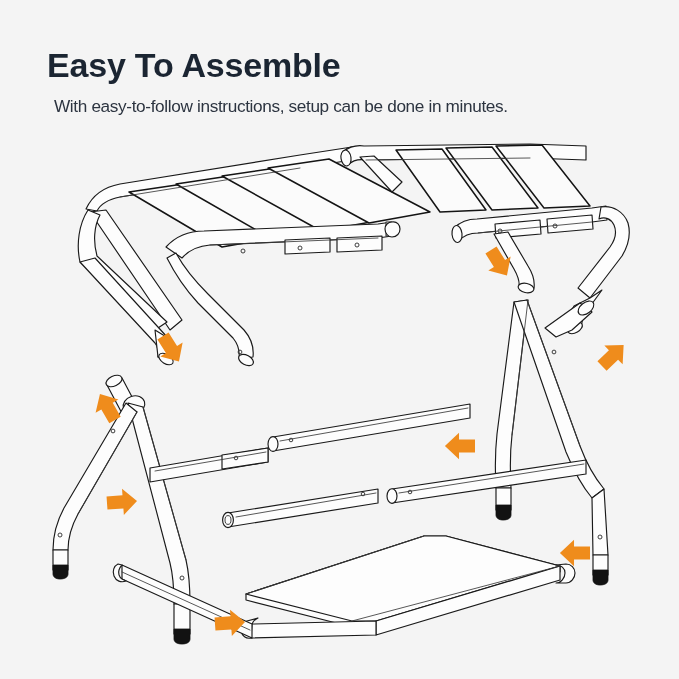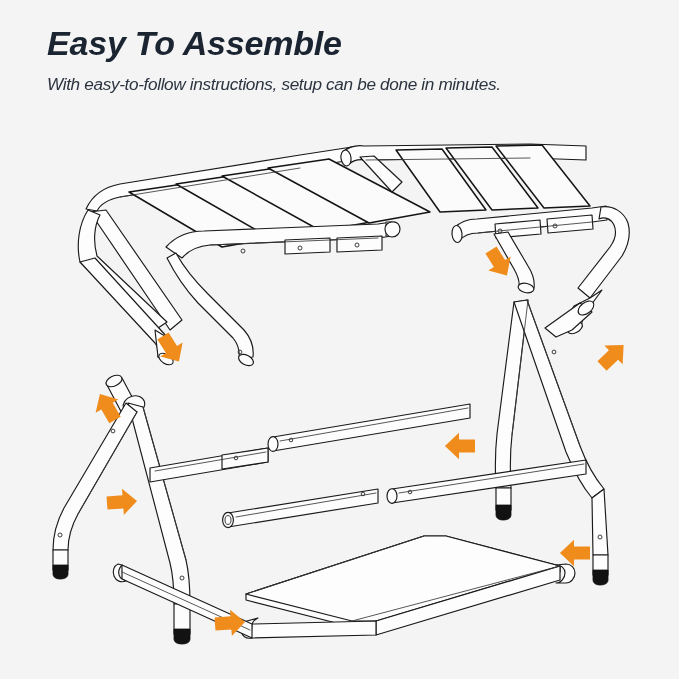--- a/index.html
+++ b/index.html
@@ -15,36 +15,35 @@
   }
   #page {
     position: relative;
     width: 679px;
     height: 679px;
     background: #f4f4f4;
   }
   .heading-block {
     position: absolute;
     left: 47px;
-    top: 22px;
+    top: 44px;
     width: 600px;
-    font-style: italic;
   }
   .title {
     margin: 0;
     font-size: 34px;
     line-height: 42px;
     font-weight: 700;
     letter-spacing: -0.2px;
     color: #1b2532;
     font-family: "Liberation Sans", sans-serif;
     white-space: nowrap;
   }
   .subtitle {
-    margin: 9px 0 0 0;
+    margin: 9px 0 0 7px;
     font-size: 17.2px;
     line-height: 22px;
     font-weight: 400;
     letter-spacing: -0.35px;
     color: #2c3440;
     font-family: "Liberation Sans", sans-serif;
     white-space: nowrap;
   }
   #diagram {
     position: absolute;

